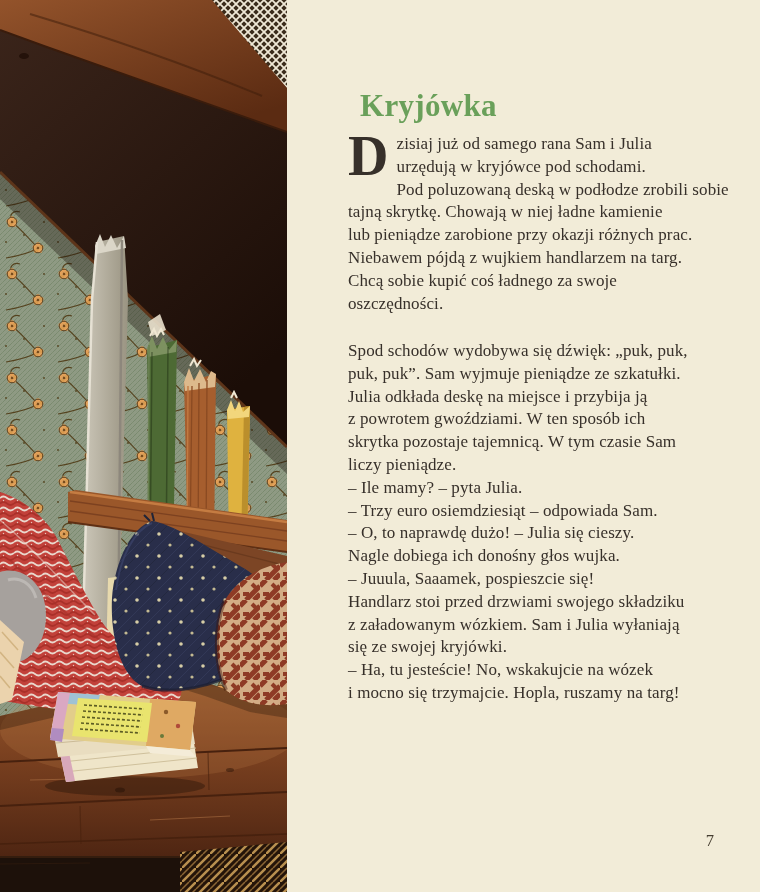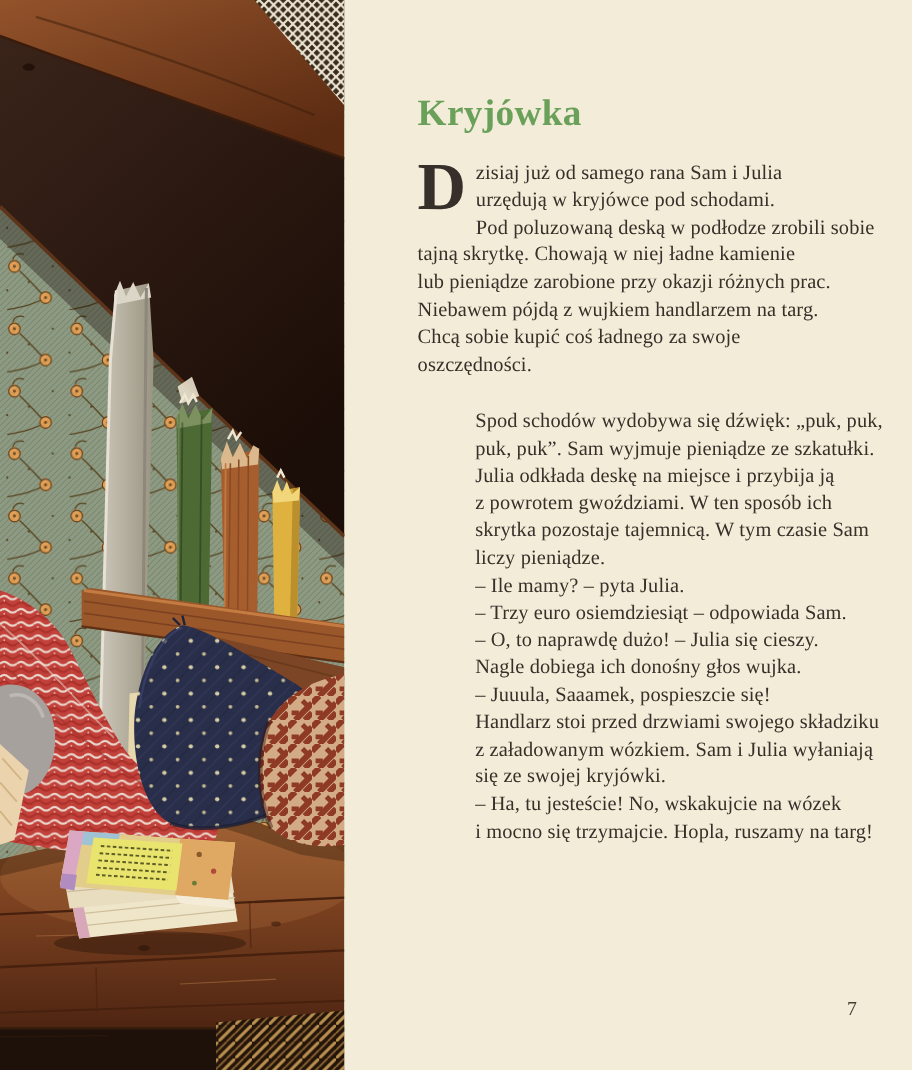--- a/index.html
+++ b/index.html
@@ -20,33 +20,33 @@
   }
   .photo-wrap {
     position: absolute; left: 0; top: 0;
     width: 287px; height: 892px;
   }
   .text-col {
     position: absolute; left: 348px; top: 0;
     width: 392px; height: 892px;
   }
   .chapter-title {
-    position: absolute; left: 0; top: 76px; margin: 0;
+    position: absolute; left: 0; top: 76px; margin: 12px;
     font-size: 31px; font-weight: 700;
     letter-spacing: 0.3px;
     color: var(--title-color);
   }
   .para {
     position: absolute; left: 0;
     font-size: 17px; line-height: 22.8px;
     white-space: nowrap;
     letter-spacing: 0.1px;
   }
   .para-1 { top: 133px; }
-  .para-2 { top: 340px; margin-left: 48px; }
+  .para-2 { top: 340px; }
   .dropcap {
     float: left;
     font-size: 56px; line-height: 42px;
     height: 45px;
     margin: 2px 8px 0 0;
     font-weight: 700;
     color: var(--text-color);
   }
   .page-number {
     position: absolute; left: 688px; top: 831px;

